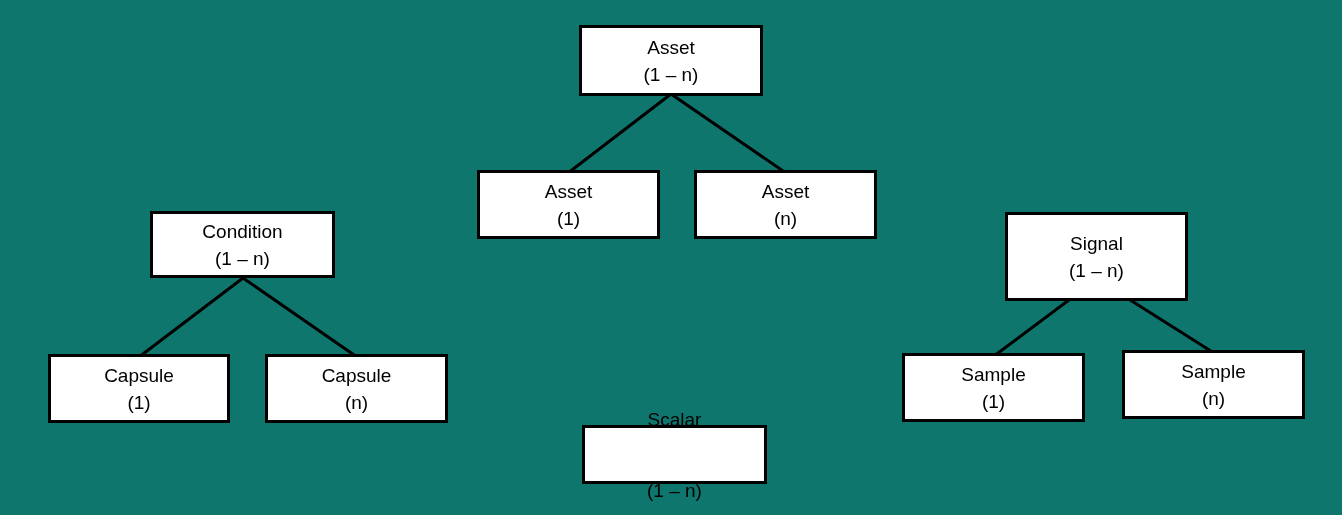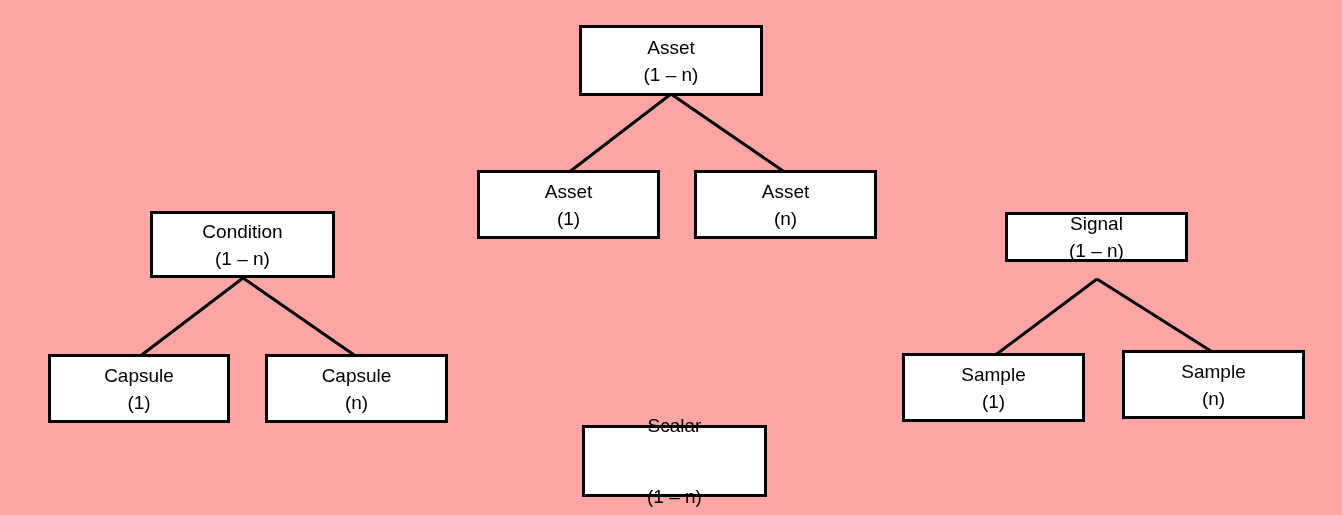--- a/index.html
+++ b/index.html
@@ -4,21 +4,21 @@
 <style>
   html, body {
     margin: 0;
     padding: 0;
     background: #ffffff;
   }
   .canvas {
     position: relative;
     width: 1342px;
     height: 515px;
-    background: #fca5a5;
+    background: #0f766e;
     font-family: "Liberation Sans", sans-serif;
     overflow: hidden;
   }
   .connectors {
     position: absolute;
     left: 0;
     top: 0;
     width: 1342px;
     height: 515px;
   }
@@ -38,25 +38,25 @@
   }
   
   .n-asset-root { left: 579px; top: 25px;  width: 184px; height: 71px; }
   .n-asset-1    { left: 477px; top: 170px; width: 183px; height: 69px; }
   .n-asset-n    { left: 694px; top: 170px; width: 183px; height: 69px; }
   
   .n-cond-root  { left: 150px; top: 211px; width: 185px; height: 67px; }
   .n-caps-1     { left: 48px;  top: 354px; width: 182px; height: 69px; }
   .n-caps-n     { left: 265px; top: 354px; width: 183px; height: 69px; }
   
-  .n-sig-root   { left: 1005px; top: 212px; width: 183px; height: 50px; }
+  .n-sig-root   { left: 1005px; top: 212px; width: 183px; height: 89px; }
   .n-samp-1     { left: 902px;  top: 353px; width: 183px; height: 69px; }
   .n-samp-n     { left: 1122px; top: 350px; width: 183px; height: 69px; }
   
-  .n-scalar     { left: 582px; top: 425px; width: 185px; height: 72px; gap: 44px; }
+  .n-scalar     { left: 582px; top: 425px; width: 185px; height: 59px; gap: 44px; }
 </style>
 </head>
 <body>
 
 <div class="canvas">
 
   <svg class="connectors" viewBox="0 0 1342 515" xmlns="http://www.w3.org/2000/svg">
 
     <line x1="671" y1="94" x2="568" y2="173" stroke="#000000" stroke-width="3"></line>
     <line x1="671" y1="94" x2="786" y2="173" stroke="#000000" stroke-width="3"></line>

